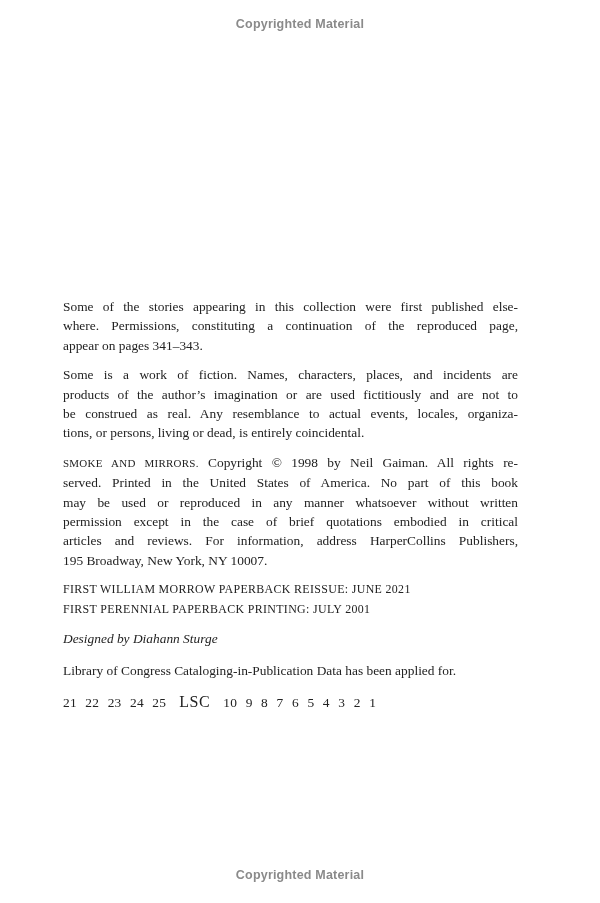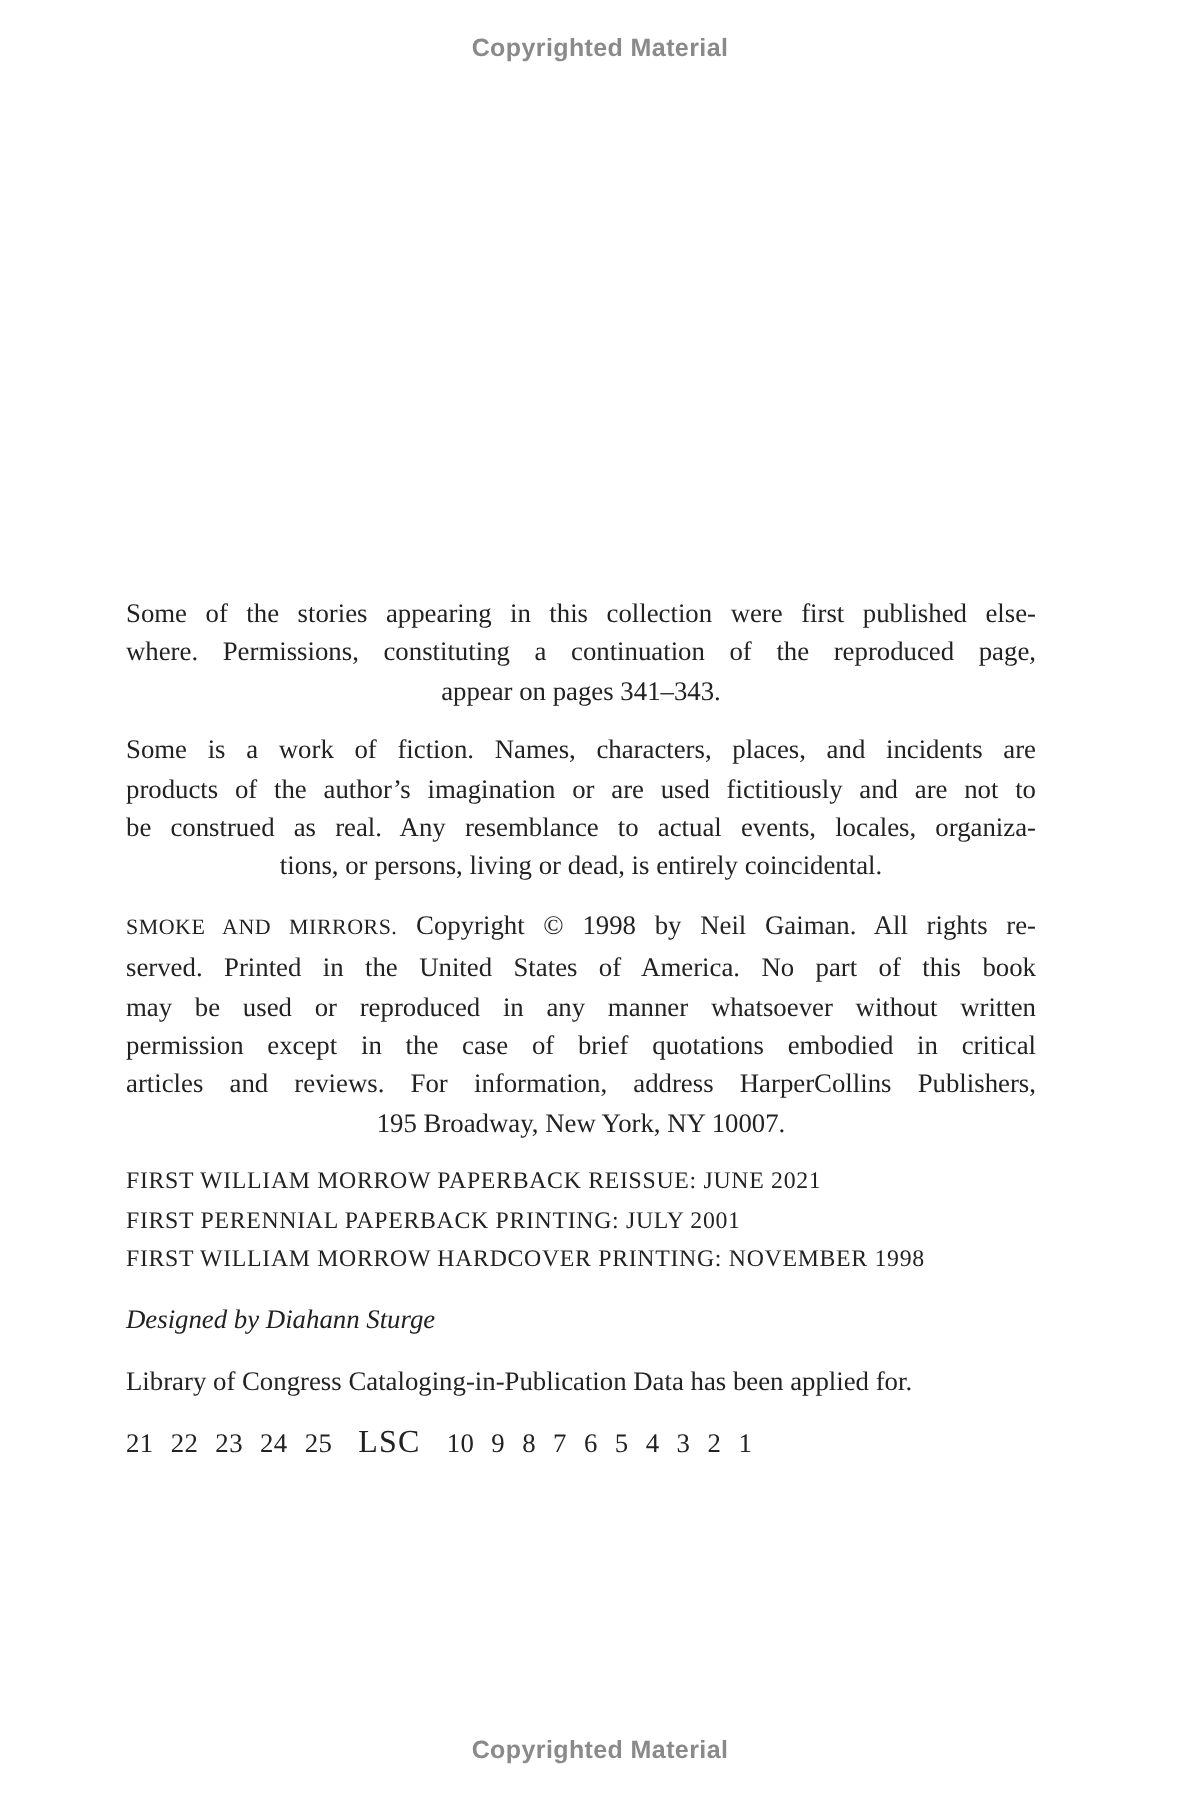--- a/index.html
+++ b/index.html
@@ -31,21 +31,21 @@
     left: 63px;
     top: 297px;
     width: 455px;
     font-size: 13.4px;
     line-height: 19.4px;
   }
   .para { margin: 0 0 10px 0; }
   .single { margin: 0 0 12px 0; }
   .line { display: block; }
   .jl { text-align: justify; text-align-last: justify; }
-  .ll { text-align: center; }
+  .ll { text-align: left; }
 
   .sc {
     font-size: 0.82em;
     letter-spacing: 0.25px;
   }
   .caps-line {
     font-size: 11.9px;
     letter-spacing: 0.35px;
     line-height: 19.4px;
   }
@@ -88,21 +88,20 @@
       <span class="line jl">may be used or reproduced in any manner whatsoever without written</span>
       <span class="line jl">permission except in the case of brief quotations embodied in critical</span>
       <span class="line jl">articles and reviews. For information, address HarperCollins Publishers,</span>
       <span class="line ll">195 Broadway, New York, NY 10007.</span>
     </div>
 
 
     <div class="printing-block">
       <span class="line caps-line">FIRST WILLIAM MORROW PAPERBACK REISSUE: JUNE 2021</span>
       <span class="line caps-line">FIRST PERENNIAL PAPERBACK PRINTING: JULY 2001</span>
-      <span class="line caps-line">FIRST WILLIAM MORROW HARDCOVER PRINTING: NOVEMBER 1998</span>
     </div>
 
     <div class="single designer">Designed by Diahann Sturge</div>
 
     <div class="single">Library of Congress Cataloging-in-Publication Data has been applied for.</div>
 
 
     <div class="printers-key">
       <span class="key-group">21 22 23 24 25</span><span class="key-printer">LSC</span><span class="key-group">10 9 8 7 6 5 4 3 2 1</span>
     </div>

